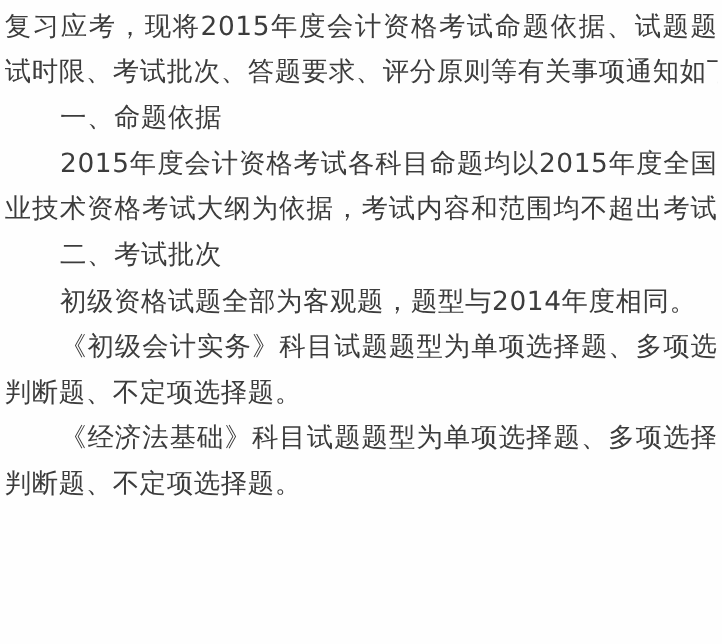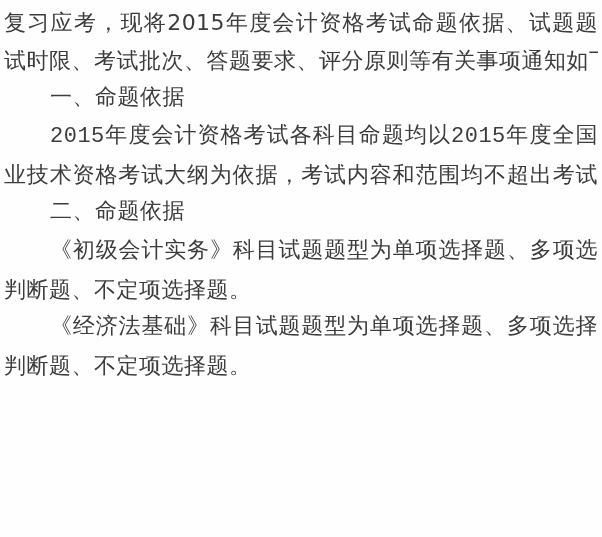--- a/index.html
+++ b/index.html
@@ -24,36 +24,36 @@
     height: 38.1px;
     line-height: 38.1px;
     font-size: 22px;
     letter-spacing: 0.5px;
     white-space: nowrap;
     overflow: hidden;
     text-align: left;
   }
   .line.indent {
     padding-left: 46px;
-    font-family: Liberation Mono, monospace;
   }
   
   .line.fill {
     white-space: normal;
     text-align: justify;
     text-align-last: justify;
   }
 </style>
 </head>
 <body>
 
 <div class="page">
   <div class="line fill">复习应考，现将2015年度会计资格考试命题依据、试题题型、考</div>
   <div class="line">试时限、考试批次、答题要求、评分原则等有关事项通知如下：</div>
   <div class="line indent">一、命题依据</div>
   <div class="line indent fill">2015年度会计资格考试各科目命题均以2015年度全国会计专</div>
   <div class="line fill">业技术资格考试大纲为依据，考试内容和范围均不超出考试大纲</div>
-  <div class="line indent">二、命题依据</div>
+  <div class="line indent">二、考试批次</div>
+  <div class="line indent">初级资格试题全部为客观题，题型与2014年度相同。</div>
   <div class="line indent fill">《初级会计实务》科目试题题型为单项选择题、多项选择题、</div>
   <div class="line">判断题、不定项选择题。</div>
   <div class="line indent fill">《经济法基础》科目试题题型为单项选择题、多项选择题、</div>
   <div class="line">判断题、不定项选择题。</div>
 </div>
 
 </body></html>

